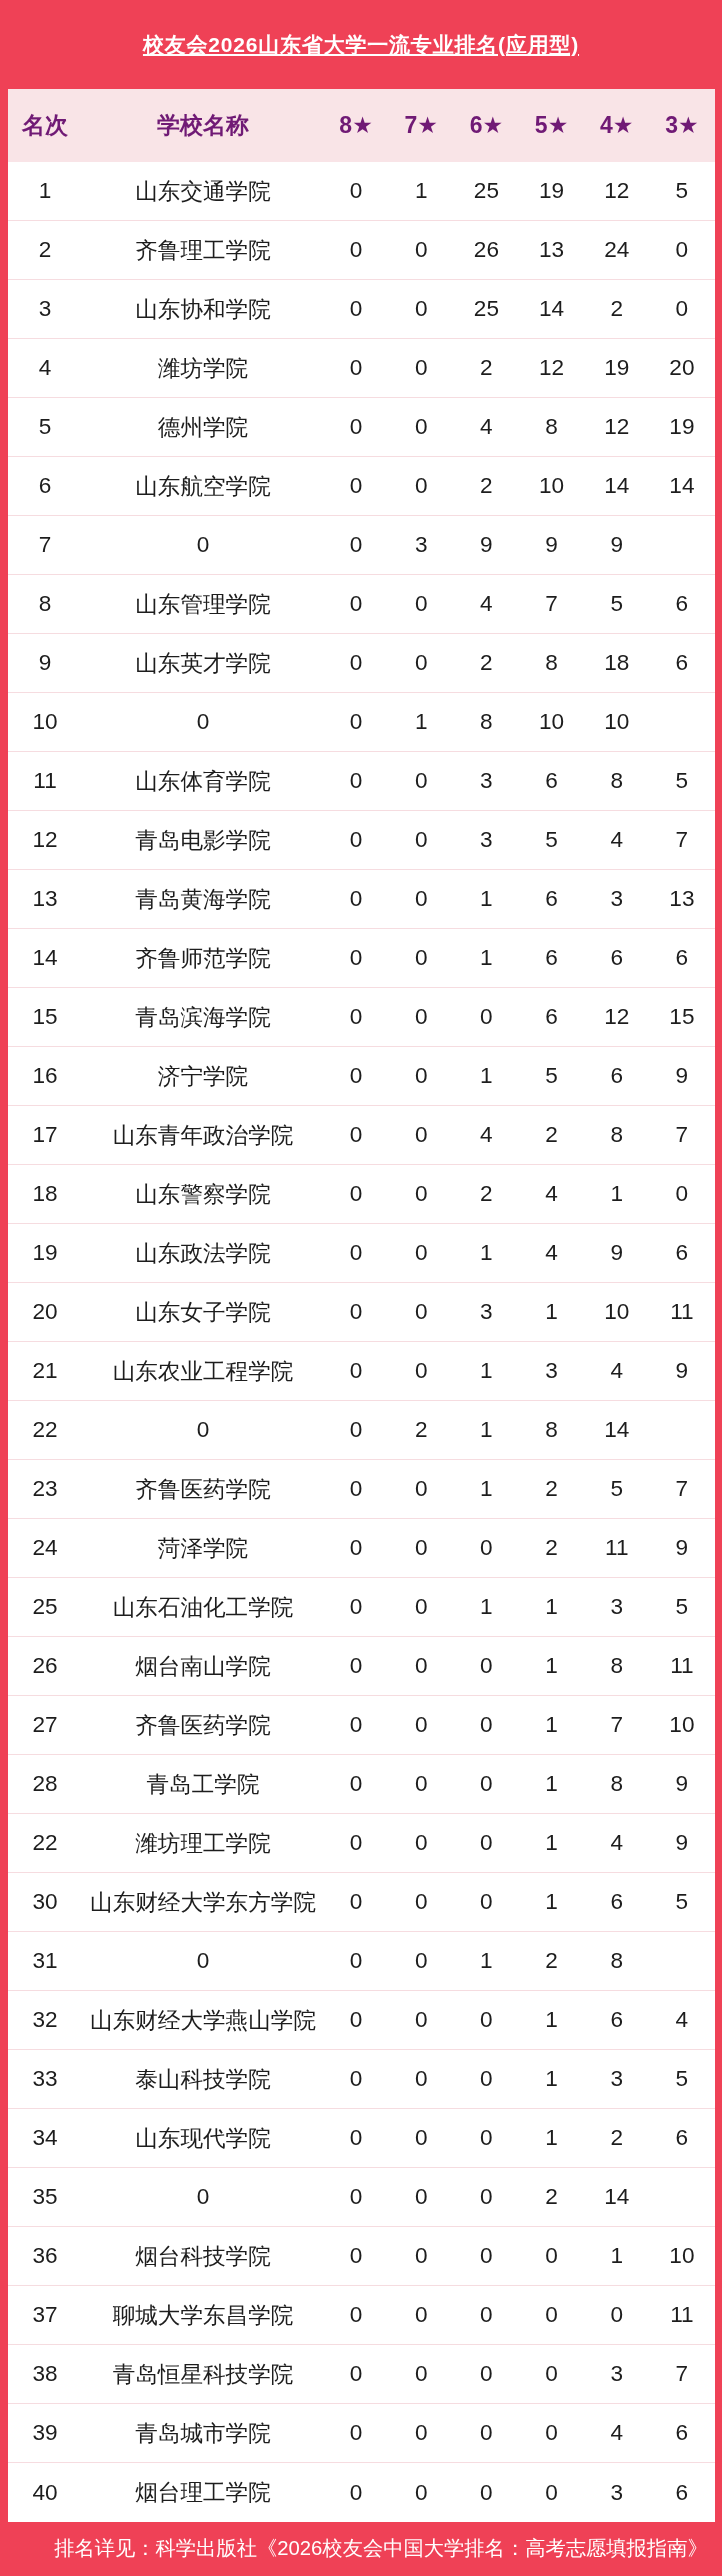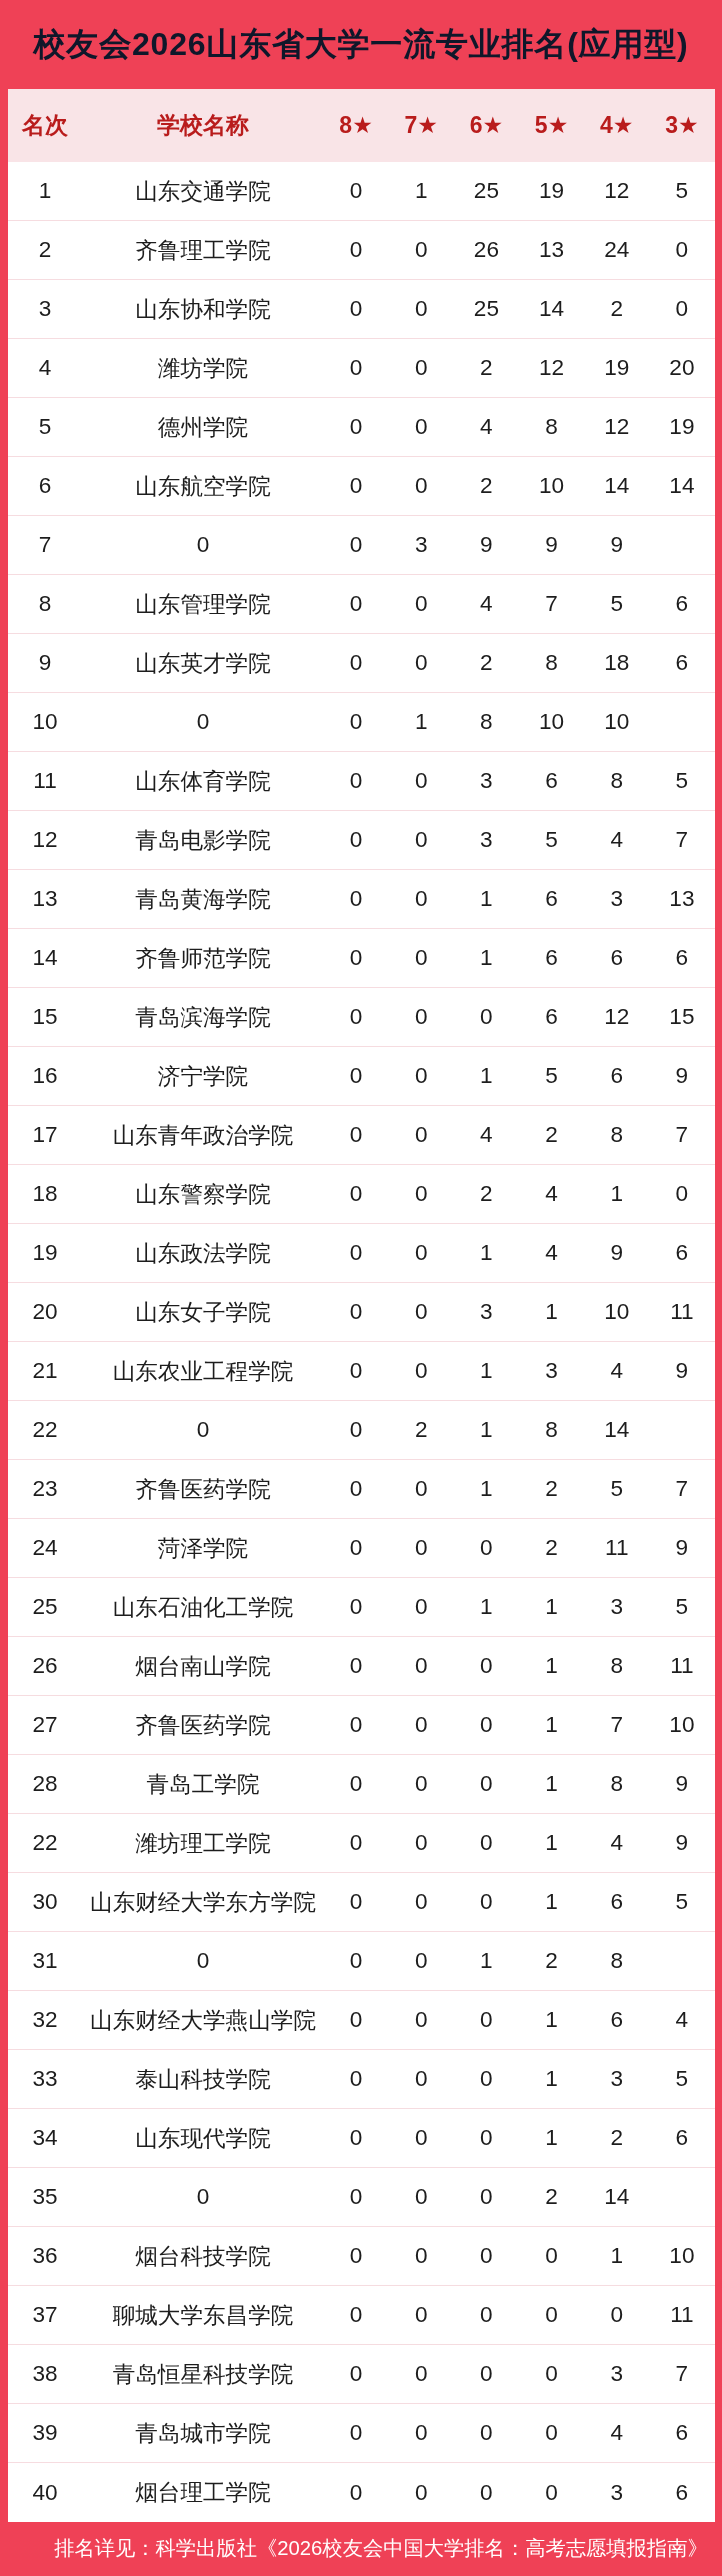--- a/index.html
+++ b/index.html
@@ -11,45 +11,46 @@
     overflow: hidden;
   }
   .page { width: 722px; height: 2576px; display: flex; flex-direction: column; }
 
   .title-band {
     height: 89px;
     flex: 0 0 89px;
     display: flex;
     align-items: center;
     justify-content: center;
-    color: #0f172a;
-    font-size: 32px;
+    color: #ffffff;
+    font-size: 21px;
     font-weight: bold;
     letter-spacing: 0.8px;
     white-space: nowrap;
+    text-decoration: underline;
   }
 
   .content {
     margin: 0 7.5px;
     width: 707px;
     background: #ffffff;
     flex: 0 0 auto;
   }
 
   .grid-row {
     display: grid;
     grid-template-columns: 75px 241px repeat(6, 1fr);
     align-items: center;
     box-sizing: border-box;
   }
 
   .header-row {
     height: 73px;
     background: #f9e4e7;
-    color: #b91c1c;
+    color: #701a75;
     font-size: 23px;
     font-weight: bold;
   }
 
   .cell { text-align: center; white-space: nowrap; }
 
   .row {
     height: 59px;
     border-bottom: 1.5px solid #f6dce0;
     font-size: 22.6px;

